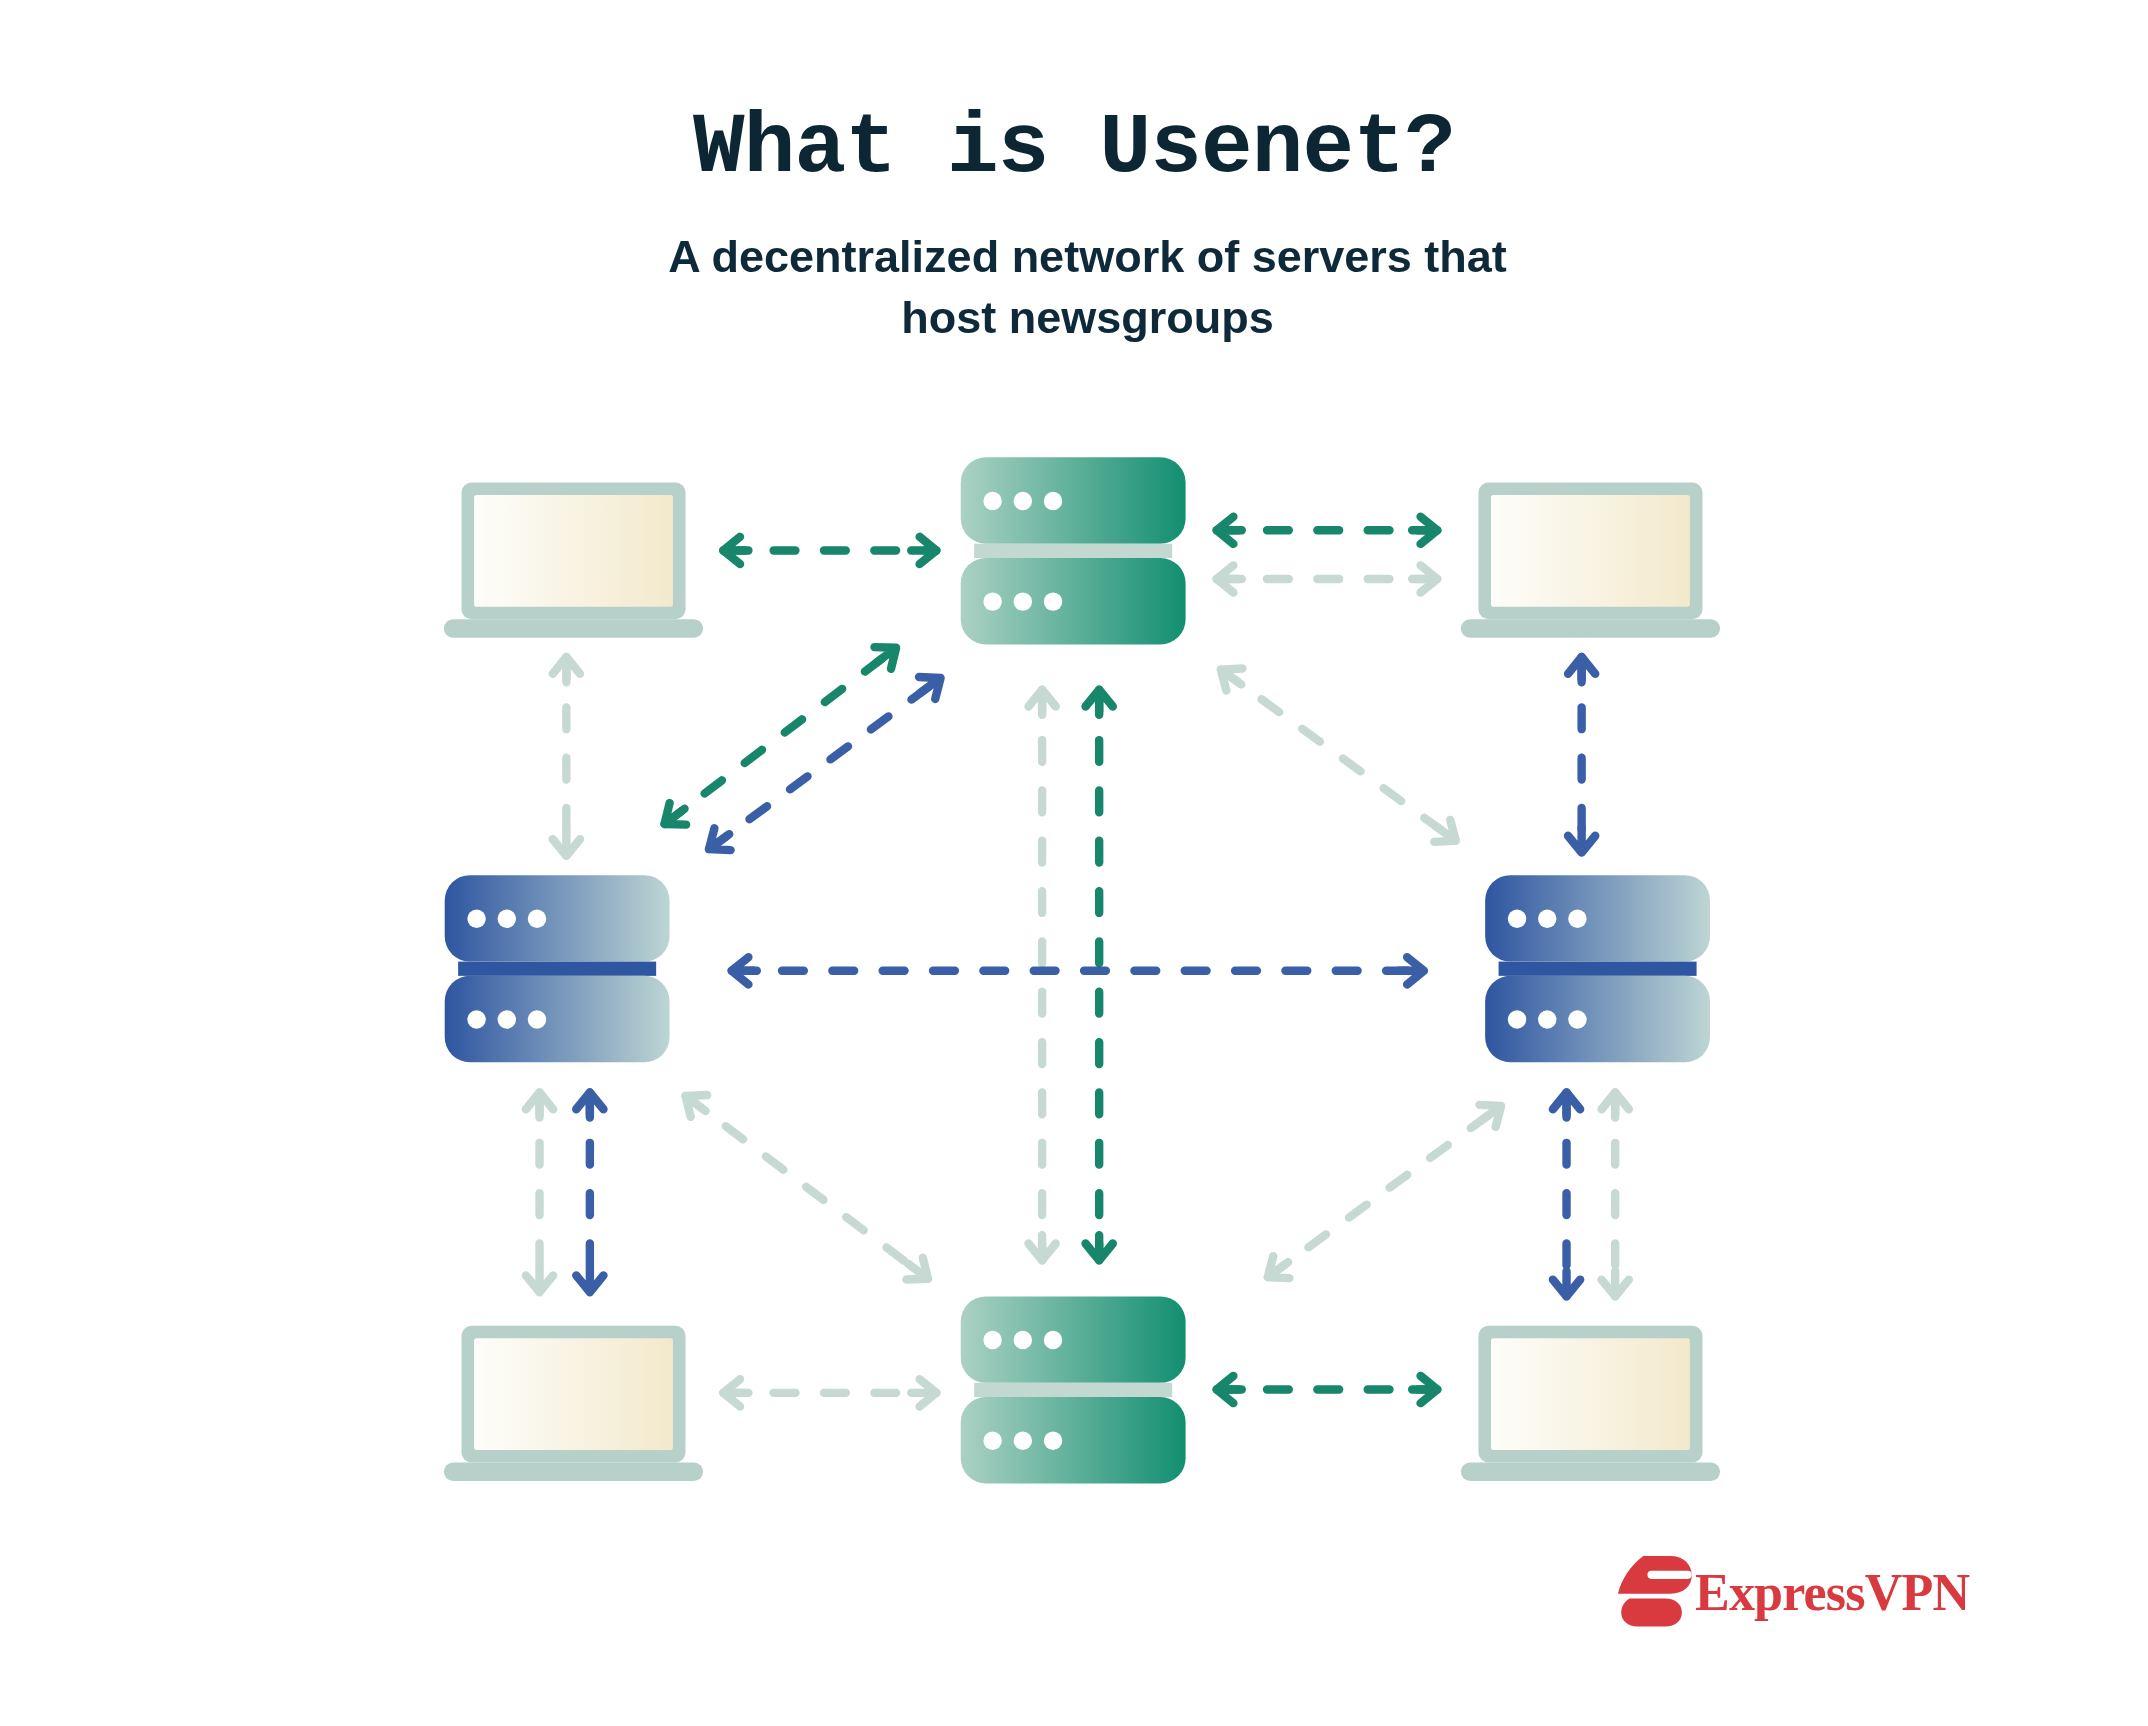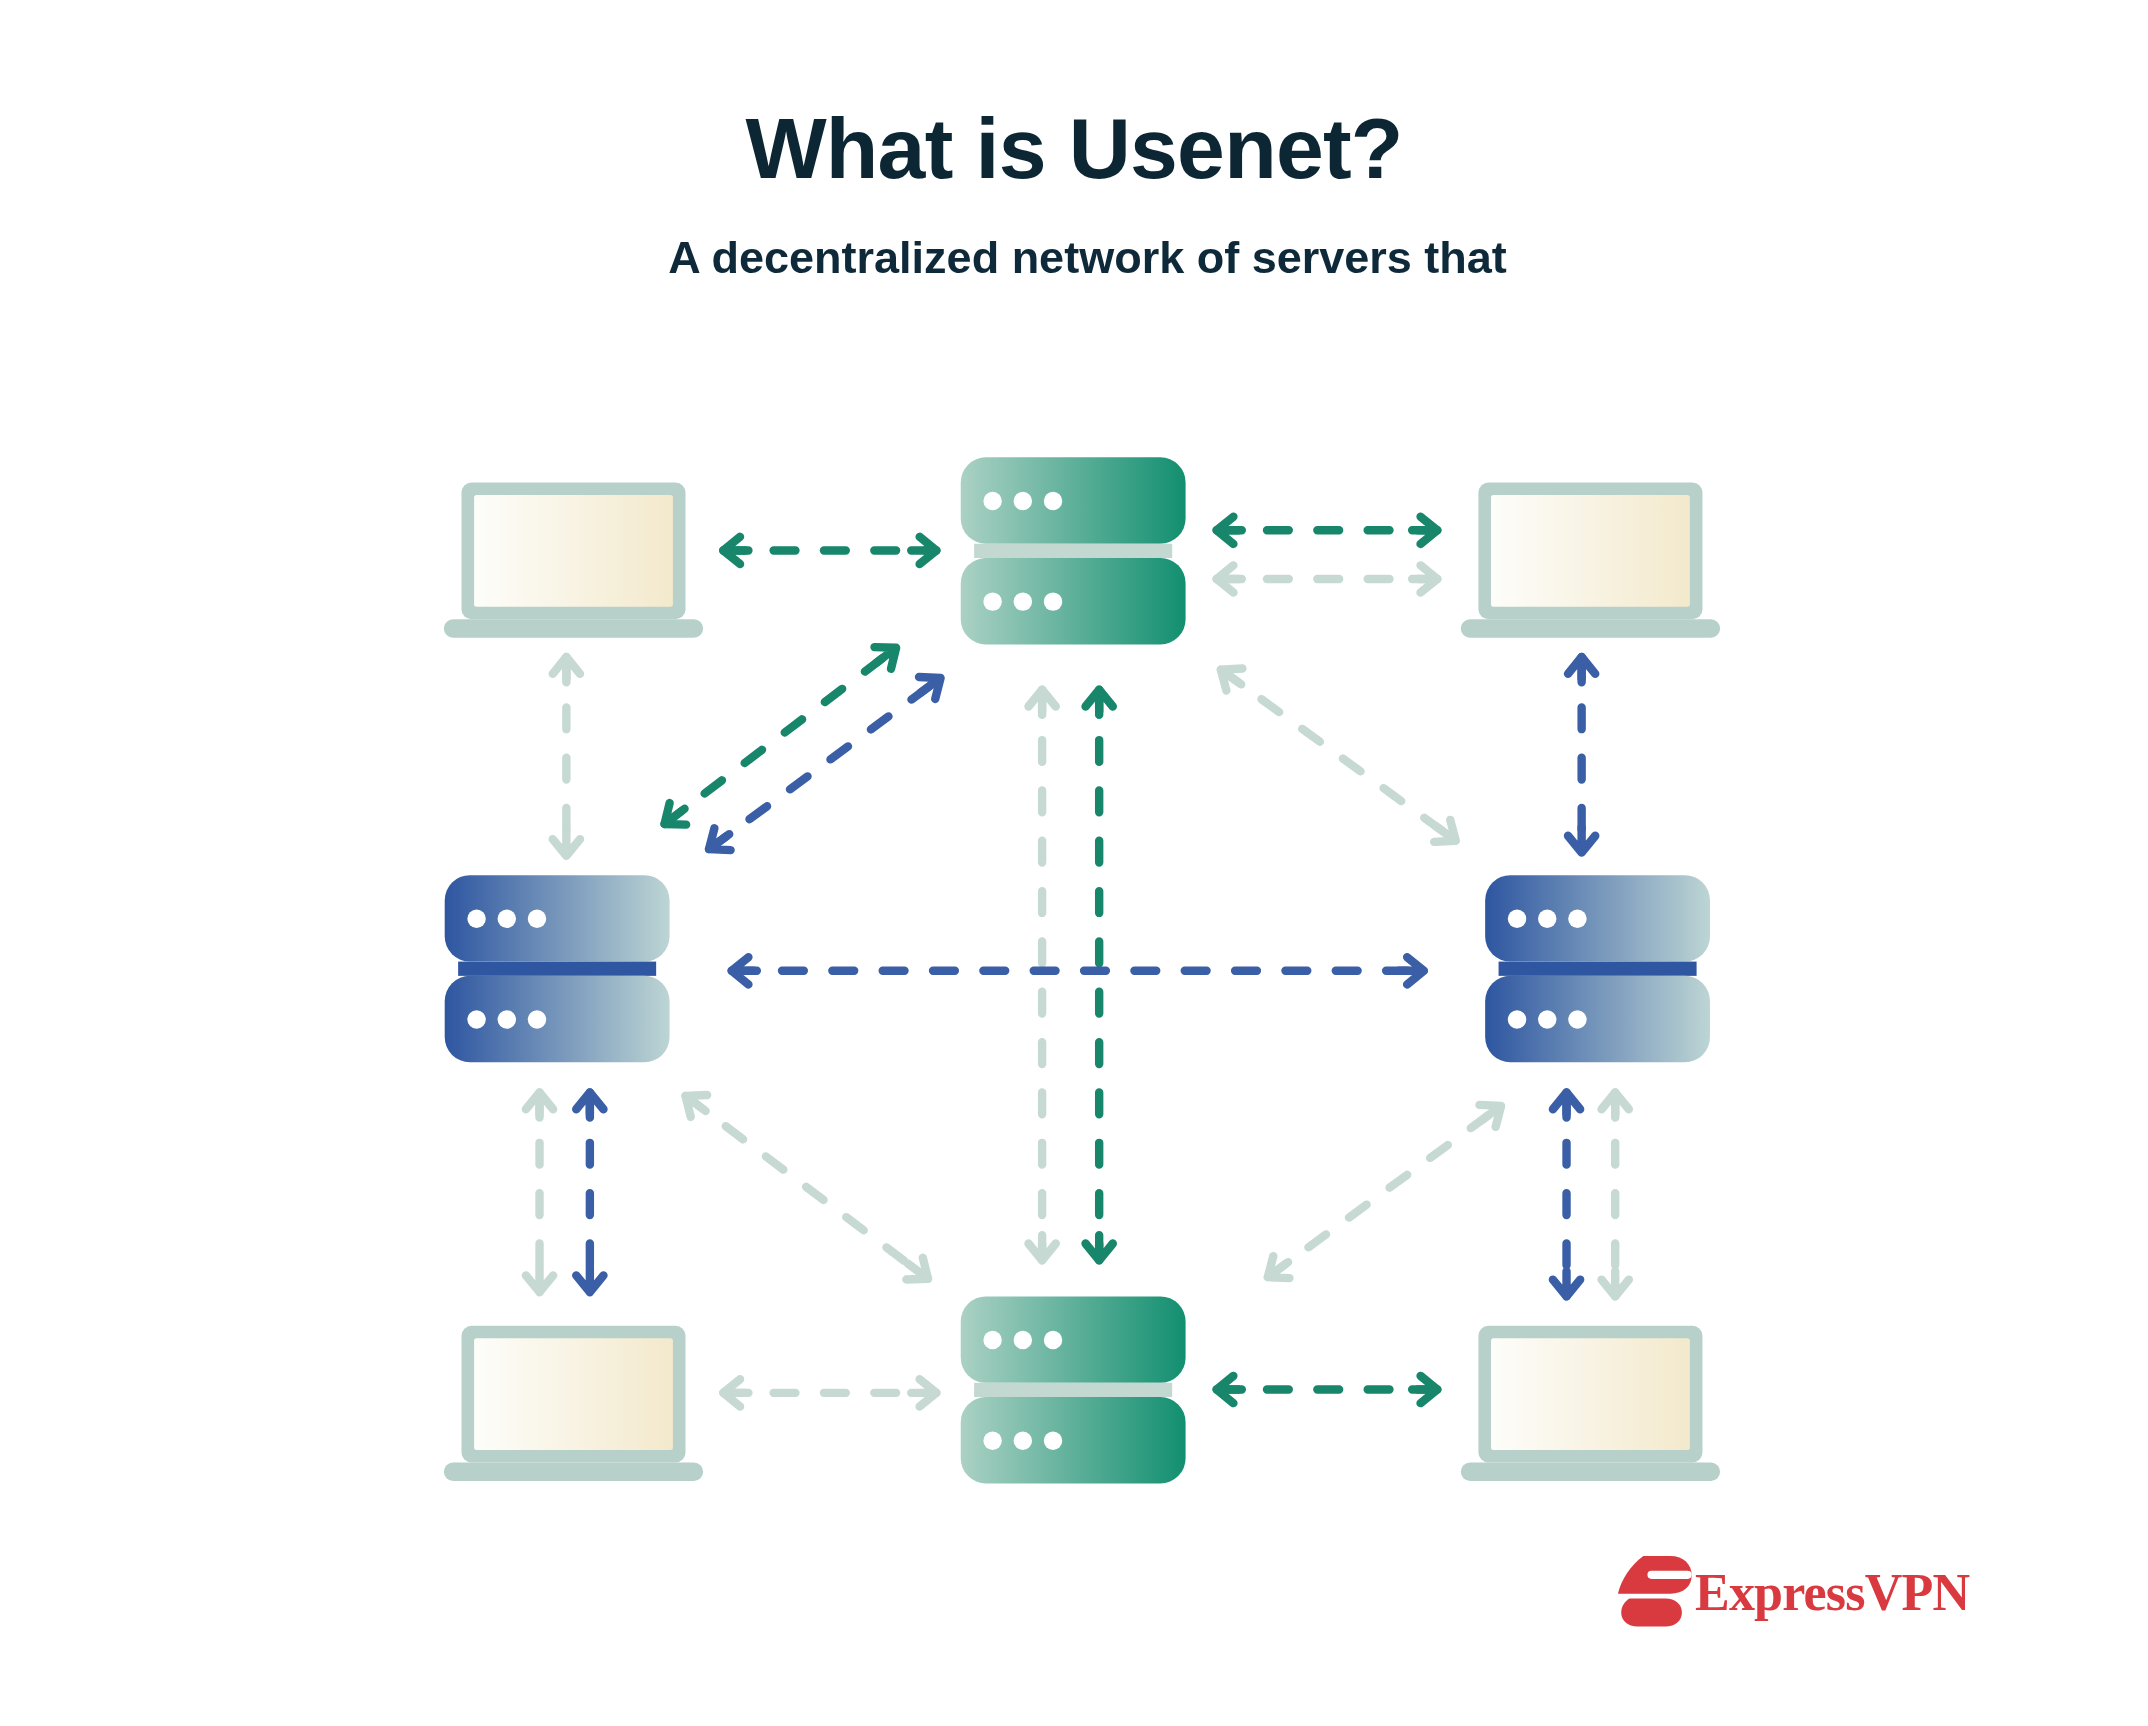--- a/index.html
+++ b/index.html
@@ -3,21 +3,21 @@
 <meta charset="utf-8">
 <style>
   html,body{margin:0;padding:0;background:#ffffff;}
   body{
     width:2148px;height:1726px;position:relative;overflow:hidden;
     font-family:"Liberation Sans",sans-serif;
   }
   .stage{position:absolute;inset:0;}
   .header{position:absolute;left:0;right:0;top:99px;text-align:center;color:#0c2634;}
   .header h1{
-    margin:0;font-size:86px;font-weight:700;letter-spacing:-0.8px;color:#0c2634;
+    margin:0;font-size:86px;font-weight:700;letter-spacing:-0.8px;color:#0c2634;font-family:Liberation Mono, monospace;
   }
   .header .subtitle{
     margin:28.5px 0 0 0;font-size:45px;font-weight:700;line-height:1.36;color:#0e2a3a;padding-left:27px;
   }
   svg.diagram{position:absolute;left:0;top:0;}
   svg marker{overflow:visible;}
   .arrow{fill:none;stroke-width:10;stroke-linecap:round;stroke-dasharray:26 34;}
   .logo{
     position:absolute;left:1613px;top:1551px;display:flex;align-items:center;
   }
@@ -28,20 +28,21 @@
 </style>
 </head>
 <body>
 
 <div class="stage">
 
   <div class="header">
     <h1>What is Usenet?</h1>
     <div class="subtitle">
       <div>A decentralized network of servers that</div>
+      <div>host newsgroups</div>
     </div>
   </div>
 
   <svg class="diagram" width="2148" height="1726" viewBox="0 0 2560 2057" xmlns="http://www.w3.org/2000/svg">
     <defs>
       <linearGradient id="g-screen" x1="0" y1="0" x2="1" y2="0">
         <stop offset="0" stop-color="#fdfdfa"></stop>
         <stop offset="1" stop-color="#f3e9cc"></stop>
       </linearGradient>
       <linearGradient id="g-green" x1="0" y1="0" x2="1" y2="0">

